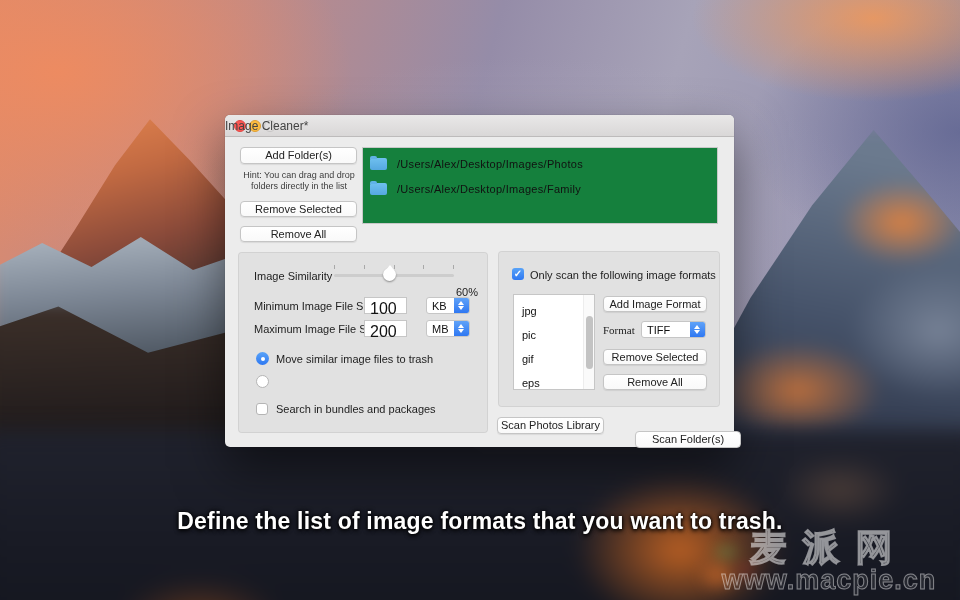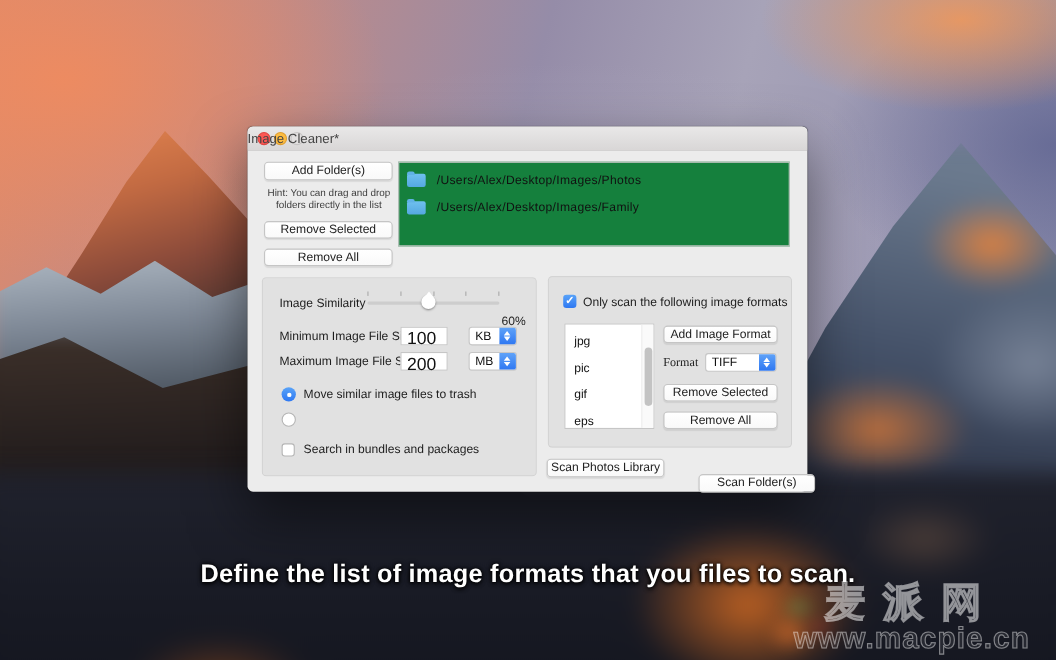--- a/index.html
+++ b/index.html
@@ -227,18 +227,18 @@
       <span class="stepper"></span>
     </div>
     <div class="btn" style="left:104px; top:97px; width:104px; height:16px; line-height:14px;">Remove Selected</div>
     <div class="btn" style="left:104px; top:122px; width:104px; height:16px; line-height:14px;">Remove All</div>
   </div>
 
   <div class="btn scanrow-btn" style="left:272px; top:302px; width:107px;">Scan Photos Library</div>
   <div class="btn scanrow-btn" style="left:388px; top:316px; width:106px;margin-left:22px;">Scan Folder(s)</div>
 </div>
 
-<div class="caption">Define the list of image formats that you files to scan.</div>
+<div class="caption">Define the list of image formats that you want to trash.</div>
 
 <div class="watermark">
   <div class="wm-cn">麦派网</div>
   <div class="wm-url">www.macpie.cn</div>
 </div>
 
 </body></html>

